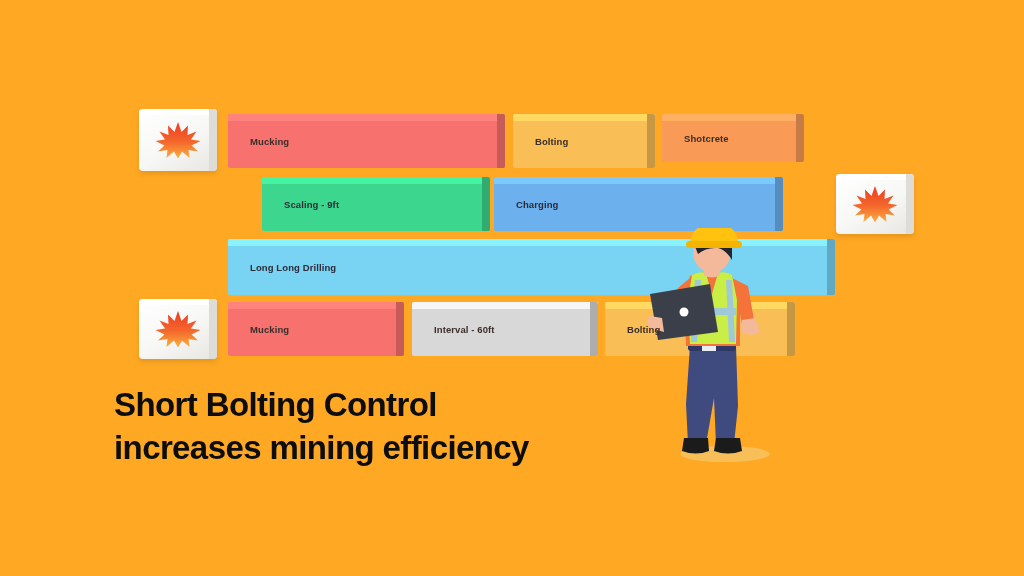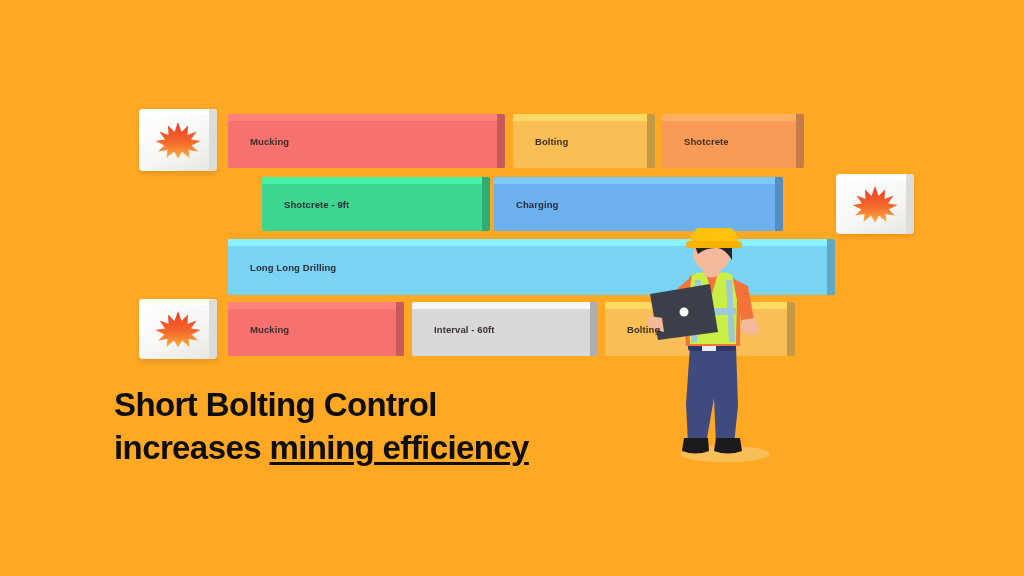--- a/index.html
+++ b/index.html
@@ -96,21 +96,20 @@
     top: 383px;
     width: 600px;
     color: #0d0d0d;
     font-weight: bold;
     font-size: 33px;
     line-height: 43px;
     letter-spacing: -0.6px;
   }
   #headline .line { display: block; white-space: nowrap; }
   #headline .underline {
-    text-decoration: underline;
     text-decoration-thickness: 3px;
     text-underline-offset: 3px;
     text-align: center;
   }
 
   
   #worker {
     position: absolute;
     left: 640px;
     top: 228px;
@@ -145,32 +144,32 @@
     <span class="blabel">Mucking</span>
   </div>
 
   <div class="bar" style="left:513px; top:114px; width:142px; height:54px;">
     <div class="face" style="background:#F9BE55;"></div>
     <div class="top" style="background:#F9BE55;"></div>
     <div class="side" style="background:#F9BE55;"></div>
     <span class="blabel">Bolting</span>
   </div>
 
-  <div class="bar" style="left:662px; top:114px; width:142px; height:54px;">
+  <div class="bar" style="left:662px; top:114px; width:142px; height:48px;">
     <div class="face" style="background:#F99A57;"></div>
     <div class="top" style="background:#F99A57;"></div>
     <div class="side" style="background:#F99A57;"></div>
     <span class="blabel">Shotcrete</span>
   </div>
 
   <div class="bar dark-label" style="left:262px; top:177px; width:228px; height:54px;">
     <div class="face" style="background:#3CD68F;"></div>
     <div class="top" style="background:#3CD68F;"></div>
     <div class="side" style="background:#3CD68F;"></div>
-    <span class="blabel">Shotcrete - 9ft</span>
+    <span class="blabel">Scaling - 9ft</span>
   </div>
 
   <div class="bar dark-label" style="left:494px; top:177px; width:289px; height:54px;">
     <div class="face" style="background:#6CB0EE;"></div>
     <div class="top" style="background:#6CB0EE;"></div>
     <div class="side" style="background:#6CB0EE;"></div>
     <span class="blabel">Charging</span>
   </div>
 
   <div class="blast-card" style="left:836px; top:174px; width:78px; height:60px;">

